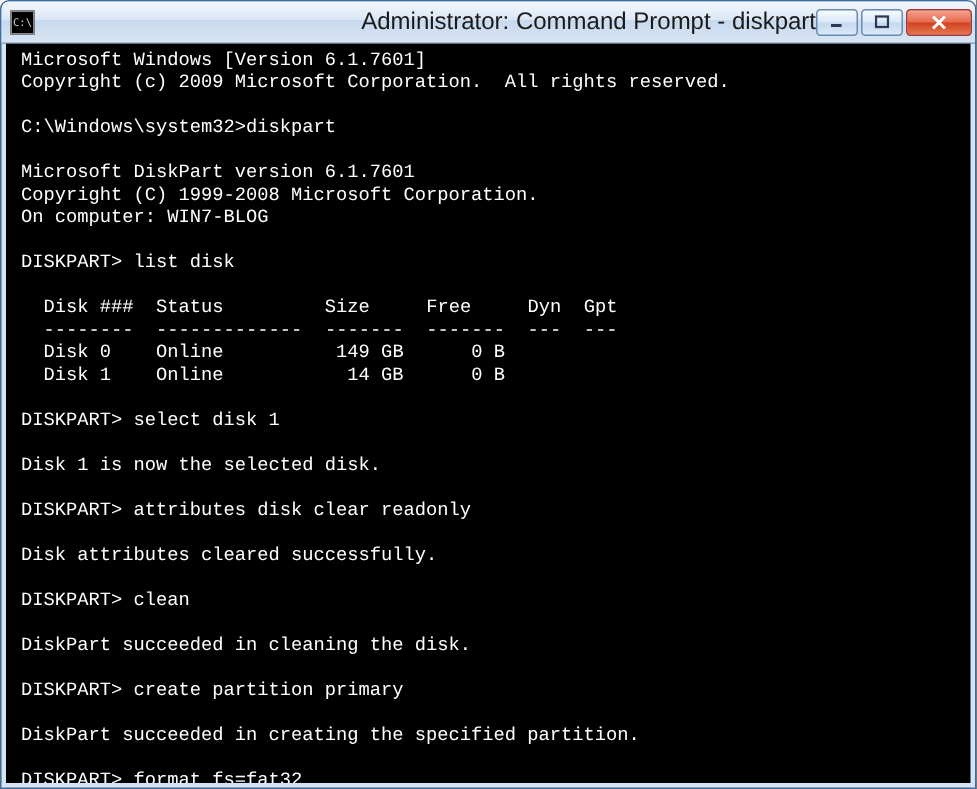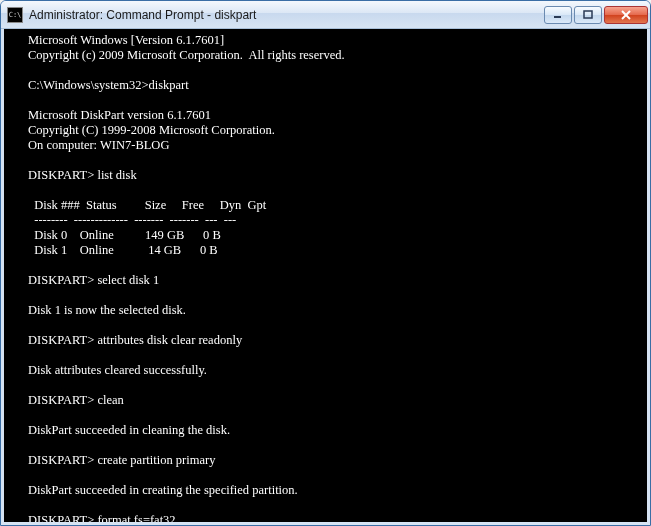--- a/index.html
+++ b/index.html
@@ -37,24 +37,25 @@
     margin-right: 6px;
     font-size: 7px;
     color: #ccc;
     display:flex;
     align-items:center;
     justify-content:center;
     font-family: monospace;
   }
   .titlebar-text {
     flex: 1;
-    font-size: 12px;
+    font-size: 16px;
     color: #1a1a1a;
     white-space: nowrap;
     overflow: hidden;
+    text-align: right;
   }
   .win-controls {
     display: flex;
     gap: 2px;
     margin-left: auto;
   }
   .win-btn {
     width: 28px;
     height: 18px;
     border: 1px solid #6a8ab0;
@@ -68,24 +69,24 @@
   .win-btn.close {
     width: 44px;
     background: linear-gradient(180deg, #f7a38e 0%, #e56a4e 48%, #d1431f 52%, #e3764f 100%);
     border-color: #a33;
   }
   .win-btn svg { display:block; }
   .console {
     flex: 1;
     background: #000;
     color: #fff;
-    font-family: Liberation Serif, serif;
+    font-family: Liberation Mono, monospace;
     font-size: 12.5px;
     line-height: 15px;
-    padding: 4px 24px;
+    padding: 4px 10px;
     white-space: pre;
     overflow: hidden;
     border-left: 3px solid #d6e3f3;
     border-right: 3px solid #d6e3f3;
     border-bottom: 3px solid #d6e3f3;
   }
 </style>
 </head>
 <body>
 

